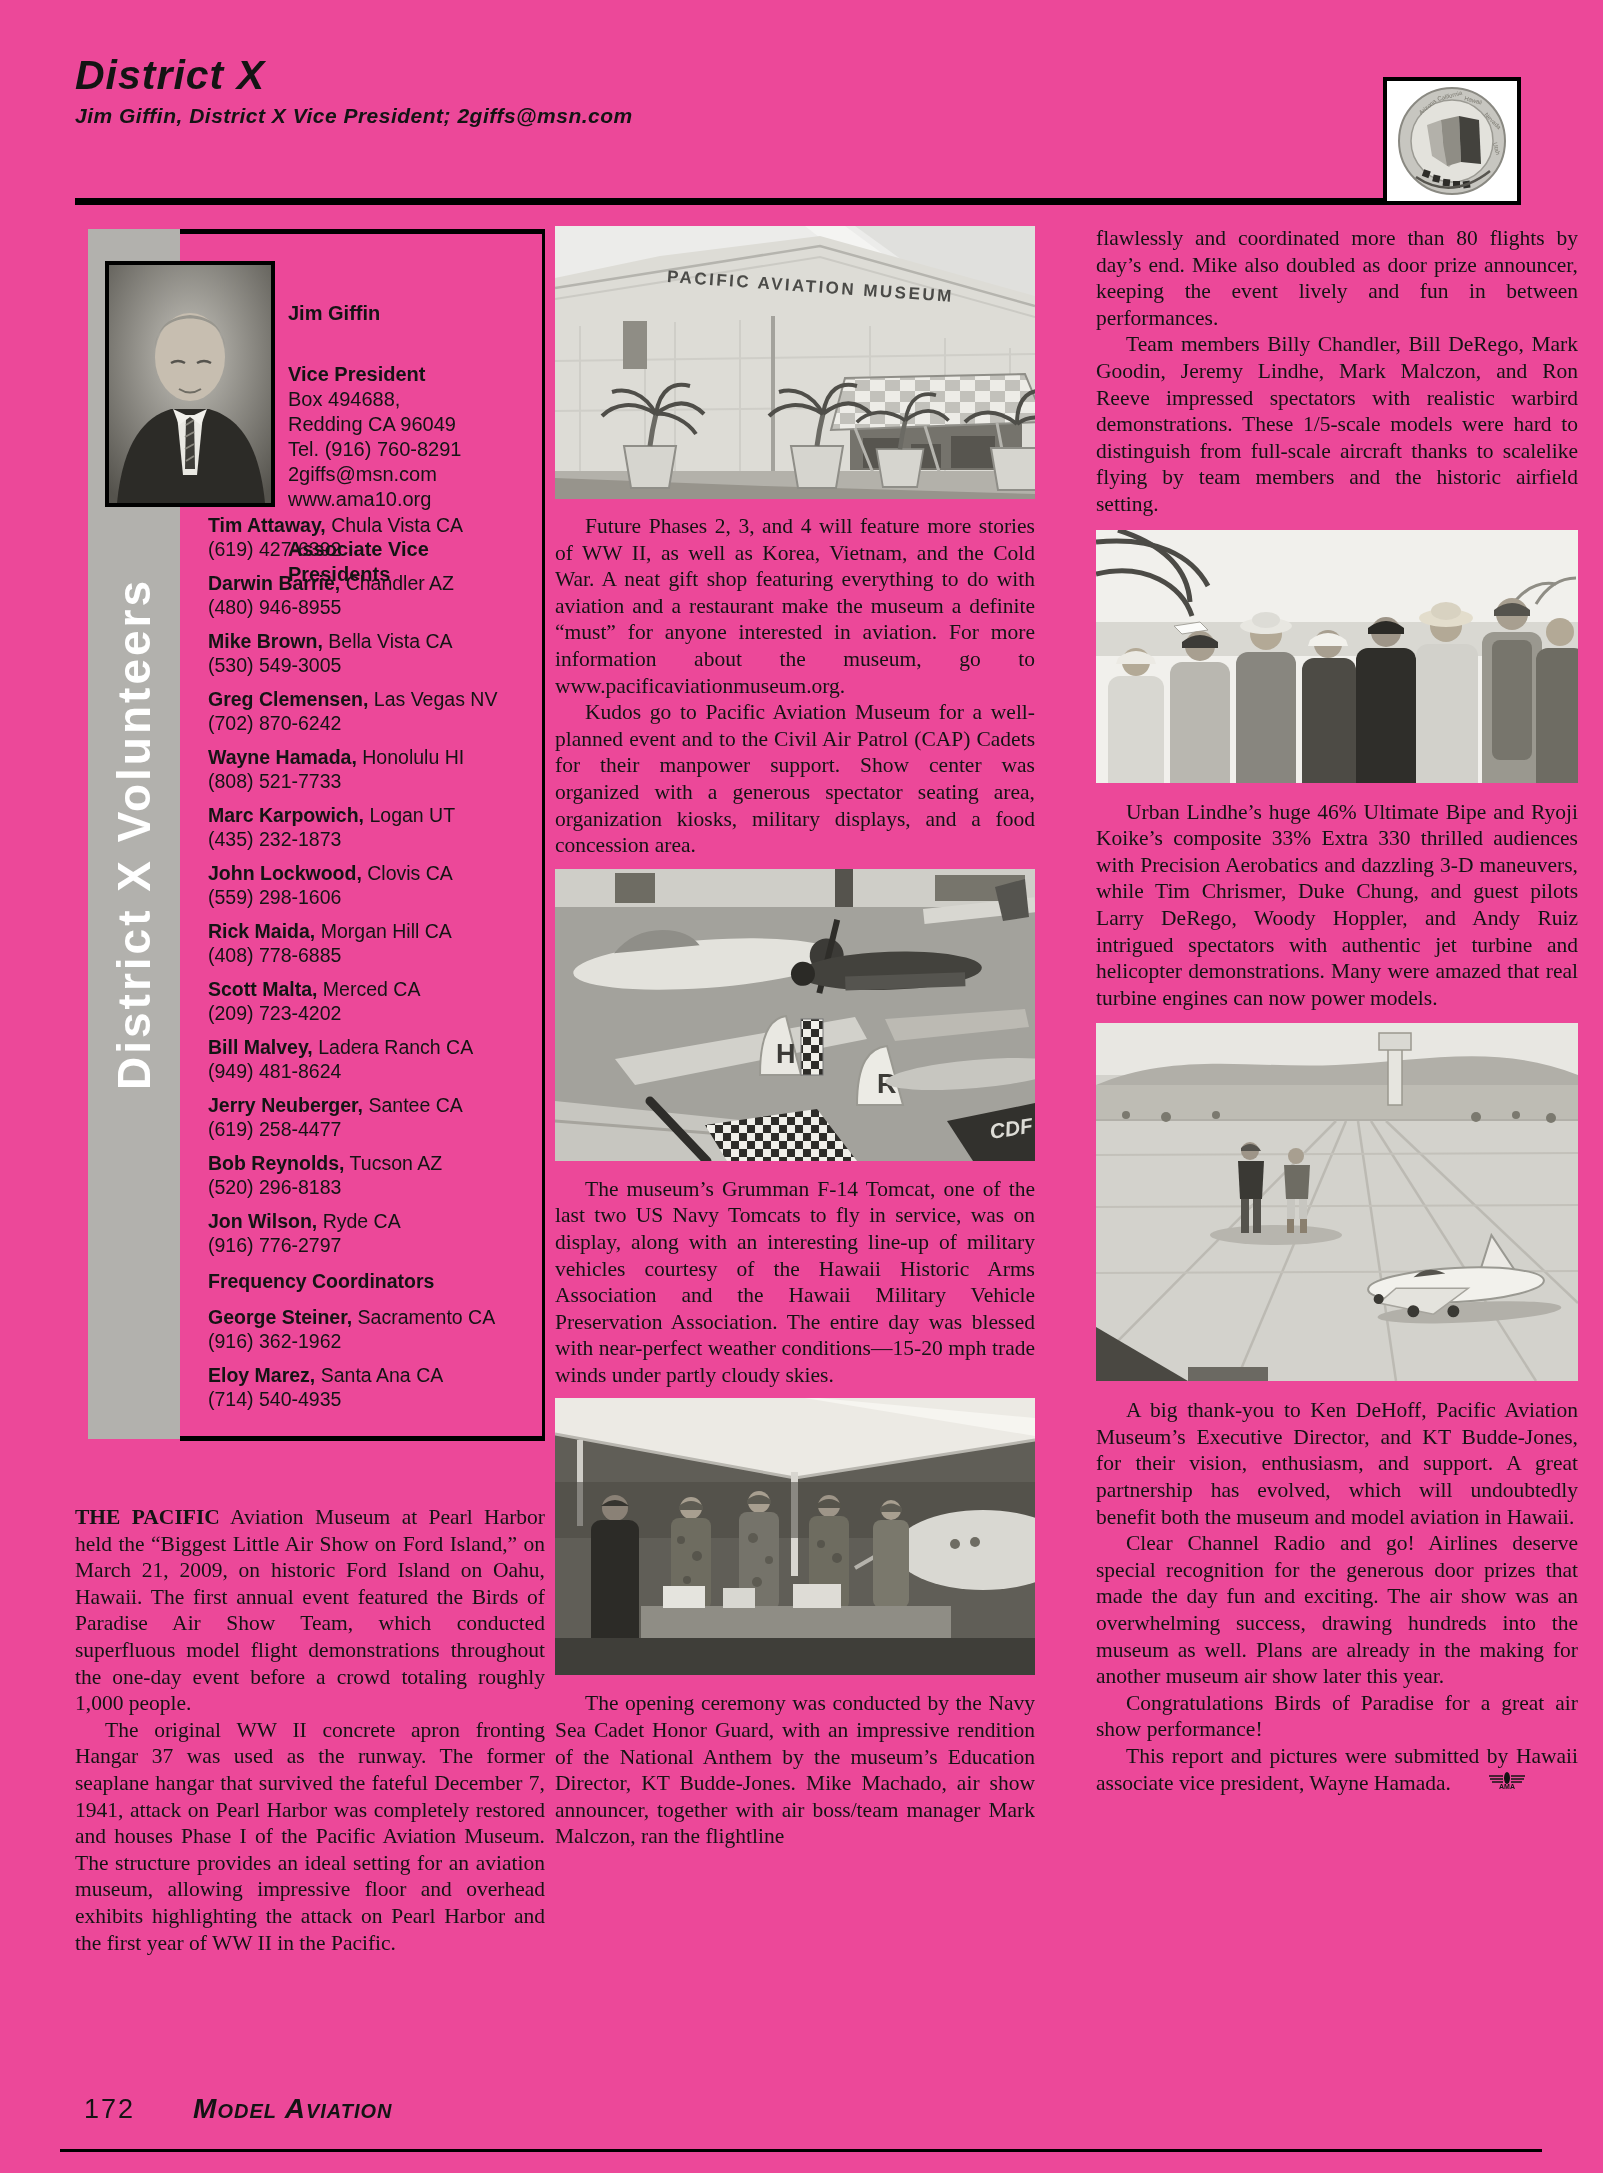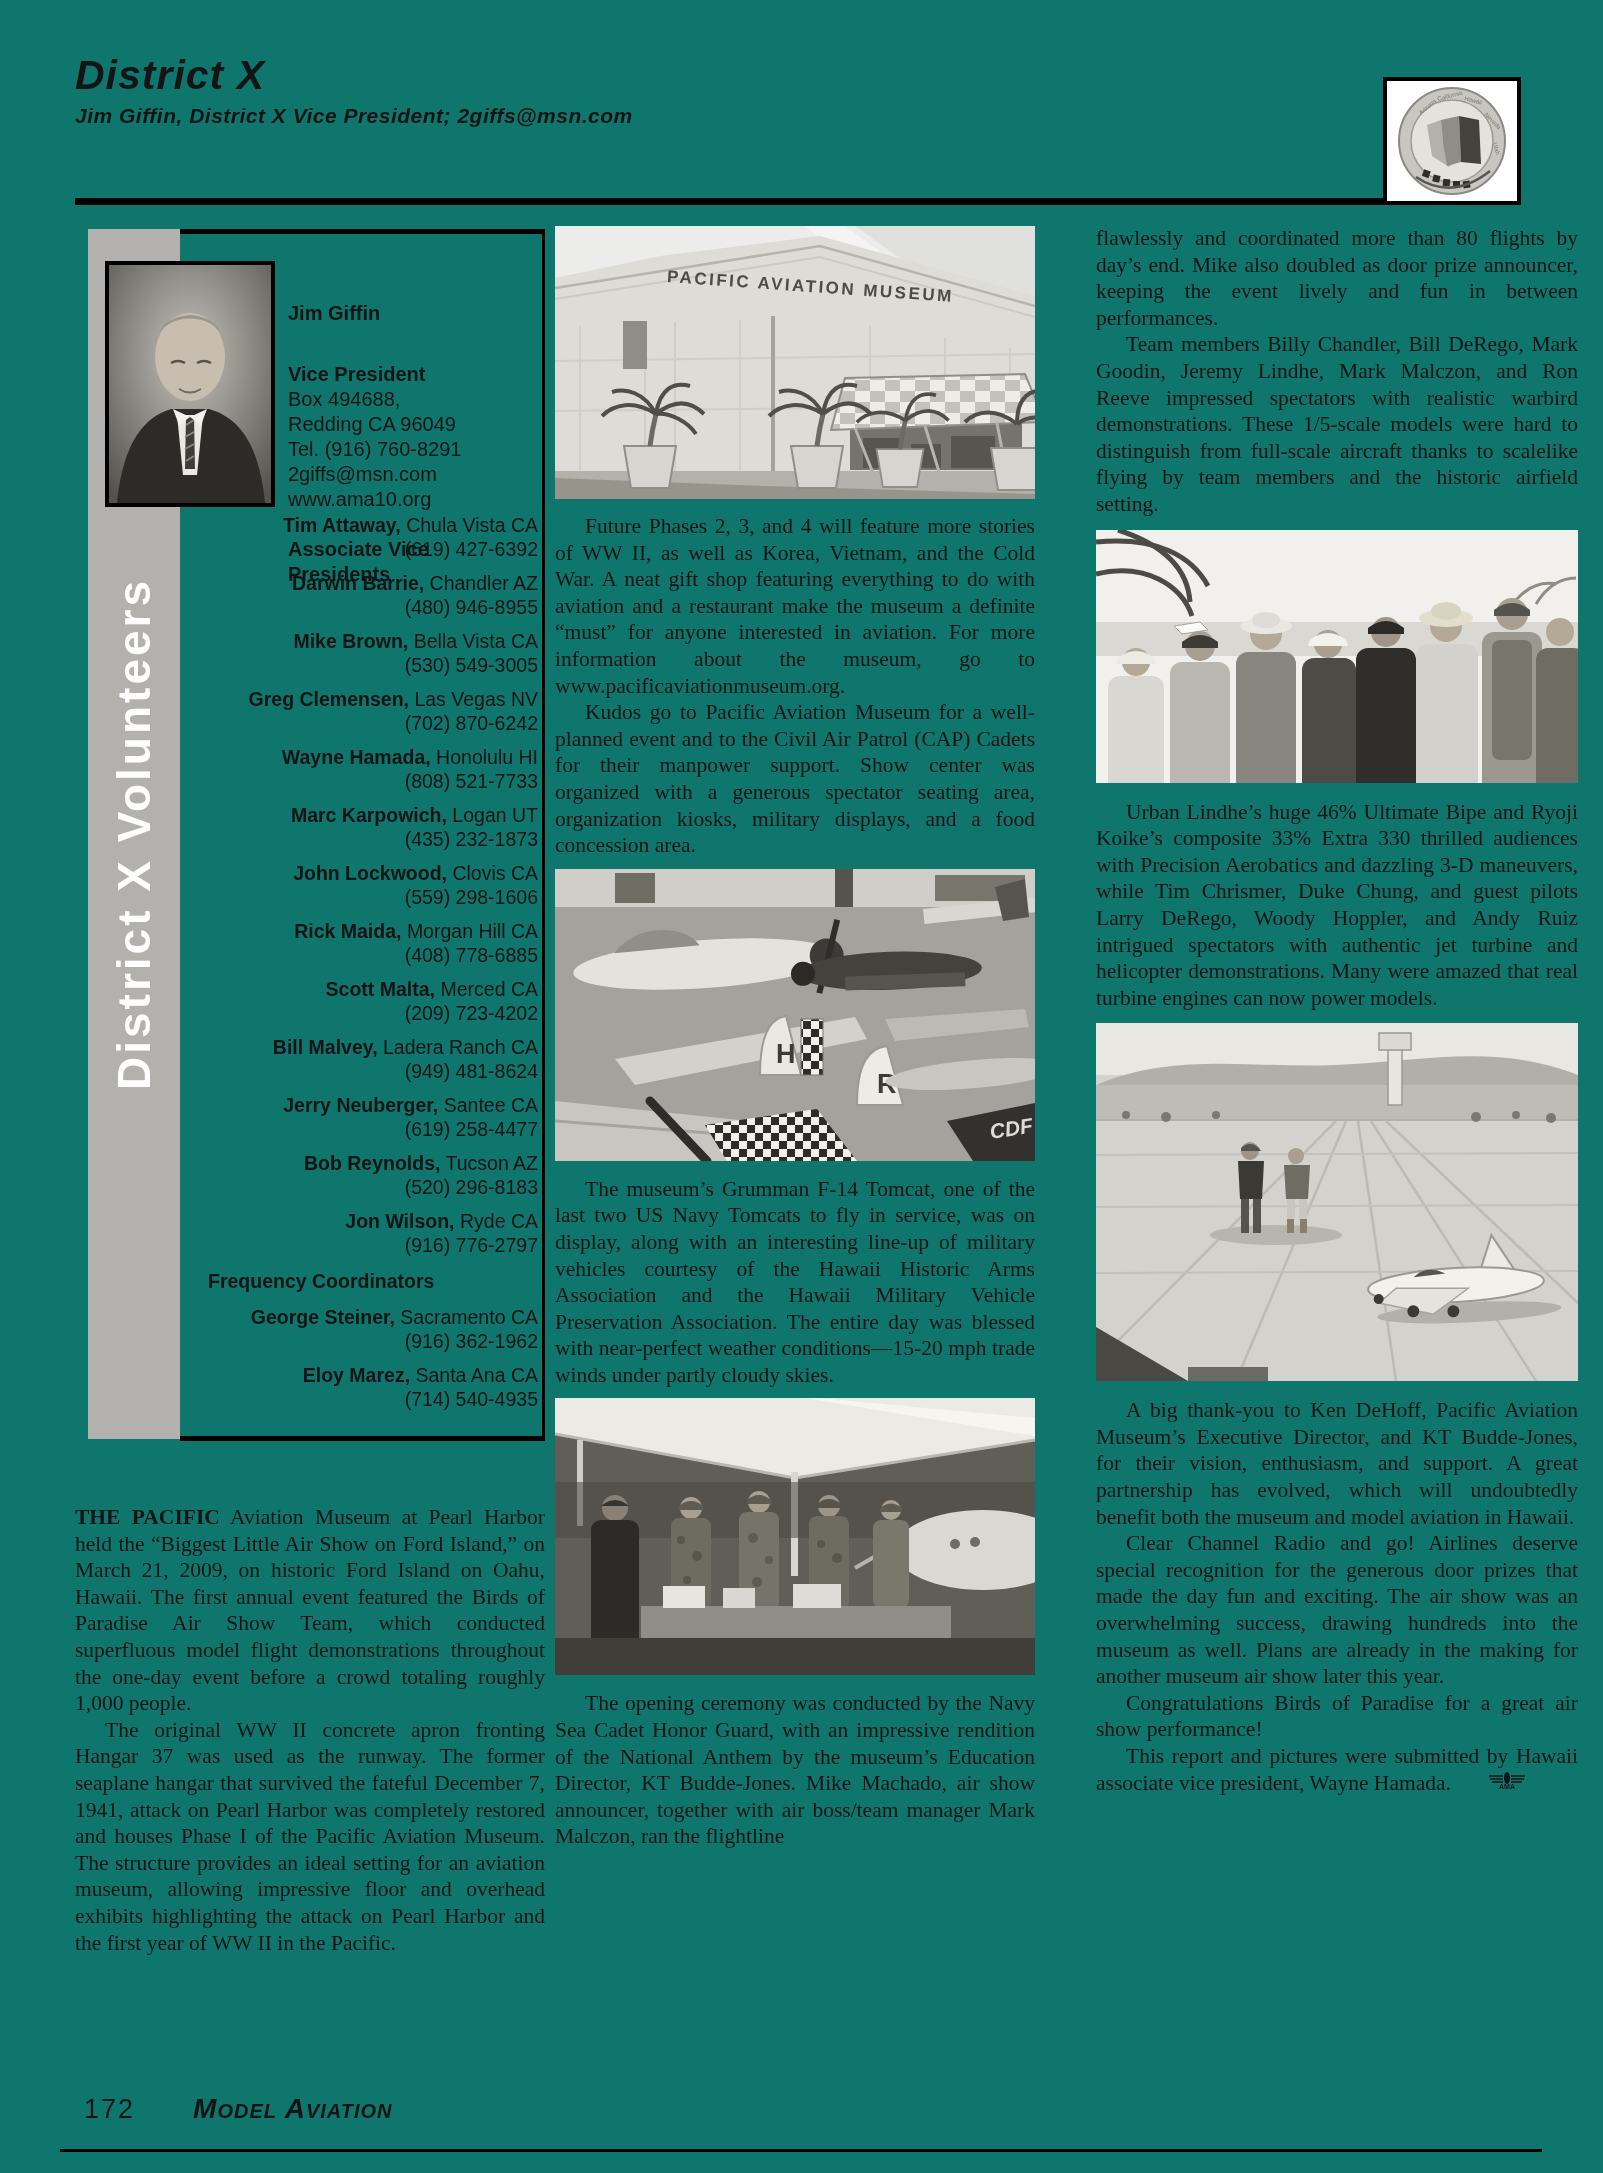--- a/index.html
+++ b/index.html
@@ -1,18 +1,18 @@
 <!DOCTYPE html>
 <html><head>
 <meta charset="utf-8">
 <style>
   html,body { margin:0; padding:0; background:#9a9a9a; }
   .page {
     position:relative; width:1603px; height:2173px; margin:0 auto;
-    background:#0f766e; color:#141414; overflow:hidden;
+    background:#ec4899; color:#141414; overflow:hidden;
     font-family:"Liberation Serif", serif;
   }
   
   .header { position:absolute; left:75px; top:52px; width:1290px; }
   .title { font-family:"Liberation Sans", sans-serif; font-weight:bold; font-style:italic;
            font-size:41px; letter-spacing:1px; }
   .subtitle { font-family:"Liberation Sans", sans-serif; font-weight:bold; font-style:italic;
               font-size:21px; margin-top:5px; letter-spacing:.5px; }
   .regions { font-family:"Liberation Sans", sans-serif; font-weight:bold; font-style:italic;
              font-size:23px; margin-top:27px; letter-spacing:.5px; }
@@ -35,21 +35,21 @@
   .vol-frame { position:absolute; left:105px; top:4px; right:0; bottom:0;
     border-top:5px solid #000; border-right:3px solid #000; border-bottom:5px solid #000; }
   .vol-photo { position:absolute; left:30px; top:36px; width:162px; height:238px;
     border:4px solid #000; background:#6e6c66; }
   .vol-contact { position:absolute; left:213px; top:40px; width:245px;
     font-family:"Liberation Sans", sans-serif; font-size:20px; line-height:25px; }
   .vc-bold { font-weight:bold;margin-top:36px; }
   .vol-heading { font-weight:bold; margin-top:25px; }
   .vol-list { position:absolute; left:133px; top:288px; width:330px;
     font-family:"Liberation Sans", sans-serif; font-size:19.5px; line-height:24px; }
-  .v-entry { margin-bottom:10px;text-align:right; }
+  .v-entry { margin-bottom:10px; }
   .v-name { font-weight:bold; }
   .fc-heading { font-weight:bold; margin:12px 0 12px 0; }
   
   .article { font-size:21.5px; line-height:26.6px; text-align:justify; }
   .article p { margin:0; }
   .article p.indent { text-indent:30px; }
   .lead { font-weight:bold; }
   #left-article { margin-top:63px; }
   
   .photo { position:relative; overflow:hidden; background:#cccbc5; }

